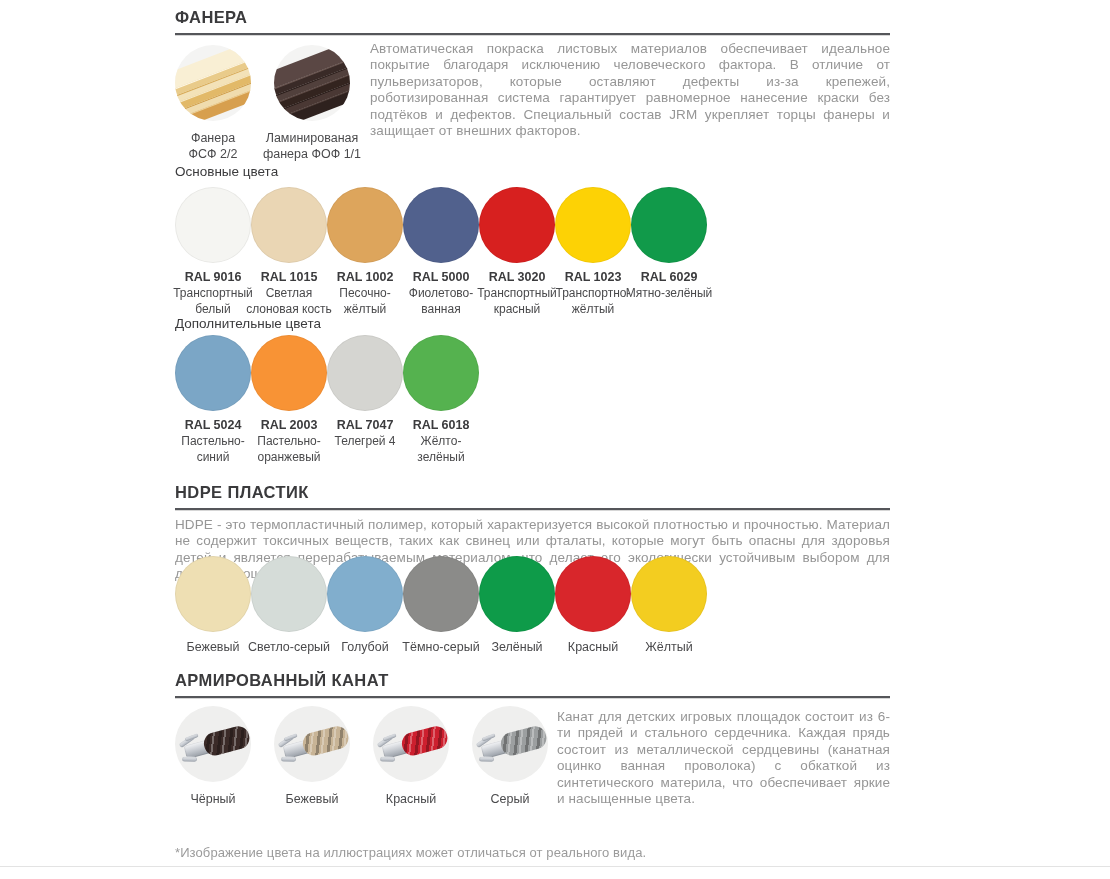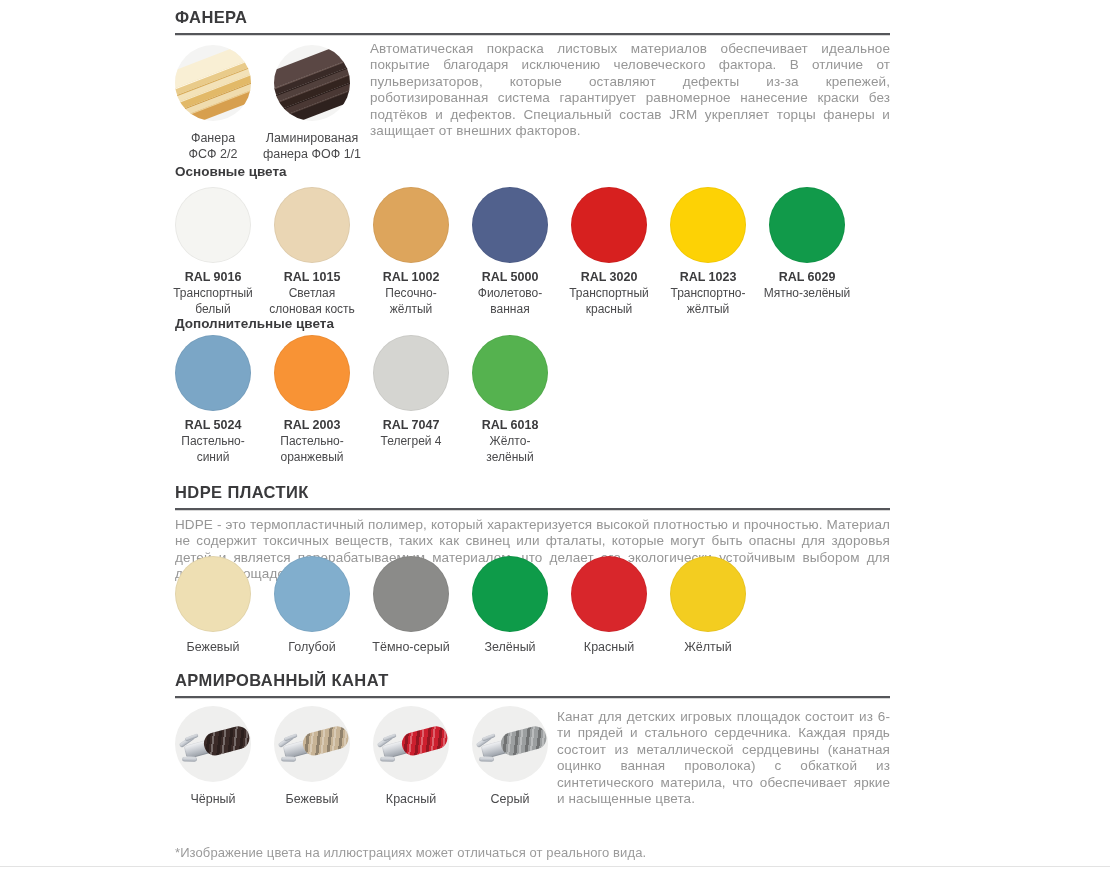--- a/index.html
+++ b/index.html
@@ -19,24 +19,24 @@
   }
   .rule{height:2px;background:#55565a;box-shadow:0 1px 0 #d6d6d6;}
 
   
   .para{
     font-size:13.5px;line-height:1.22;color:#969696;text-align:justify;
     margin:0;letter-spacing:.1px;
   }
 
   
-  .subtitle{font-size:13.5px;font-weight:700;color:#3b3b3d;line-height:1.2;}
-
-  
-  .swatch-row{position:absolute;left:0;display:flex;gap:23px;}
+  .subtitle{font-size:13.5px;font-weight:400;color:#3b3b3d;line-height:1.2;}
+
+  
+  .swatch-row{position:absolute;left:0;display:flex;}
   .swatch-cell{width:76px;flex:none;display:flex;flex-direction:column;align-items:center;}
   .swatch{
     width:76px;height:76px;border-radius:50%;
     box-shadow:inset 0 0 0 1px rgba(0,0,0,0.05);
   }
   .swatch-code{margin-top:7px;font-size:12.5px;font-weight:700;color:#3b3b3d;white-space:nowrap;}
   .swatch-name{
     margin-top:2px;width:150px;text-align:center;font-size:12px;color:#4a4a4c;
     line-height:1.3;white-space:pre-line;
   }
@@ -243,20 +243,24 @@
       <div class="rule"></div>
       <p class="para s2-para">HDPE - это термопластичный полимер, который характеризуется высокой плотностью и прочностью. Материал не содержит токсичных веществ, таких как свинец или фталаты, которые могут быть опасны для здоровья детей и является перерабатываемым материалом, что делает его экологически устойчивым выбором для детских площадок.</p>
     </div>
 
     <div class="swatch-row s2-row">
       <div class="swatch-cell">
         <div class="swatch" style="background-color: rgb(238, 223, 179);"></div>
         <div class="swatch-name single">Бежевый</div>
       </div>
       <div class="swatch-cell">
+        <div class="swatch" style="background-color: rgb(213, 220, 216);"></div>
+        <div class="swatch-name single">Светло-серый</div>
+      </div>
+      <div class="swatch-cell">
         <div class="swatch" style="background-color: rgb(129, 174, 205);"></div>
         <div class="swatch-name single">Голубой</div>
       </div>
       <div class="swatch-cell">
         <div class="swatch" style="background-color: rgb(139, 139, 137);"></div>
         <div class="swatch-name single">Тёмно-серый</div>
       </div>
       <div class="swatch-cell">
         <div class="swatch" style="background-color: rgb(14, 155, 73);"></div>
         <div class="swatch-name single">Зелёный</div>

